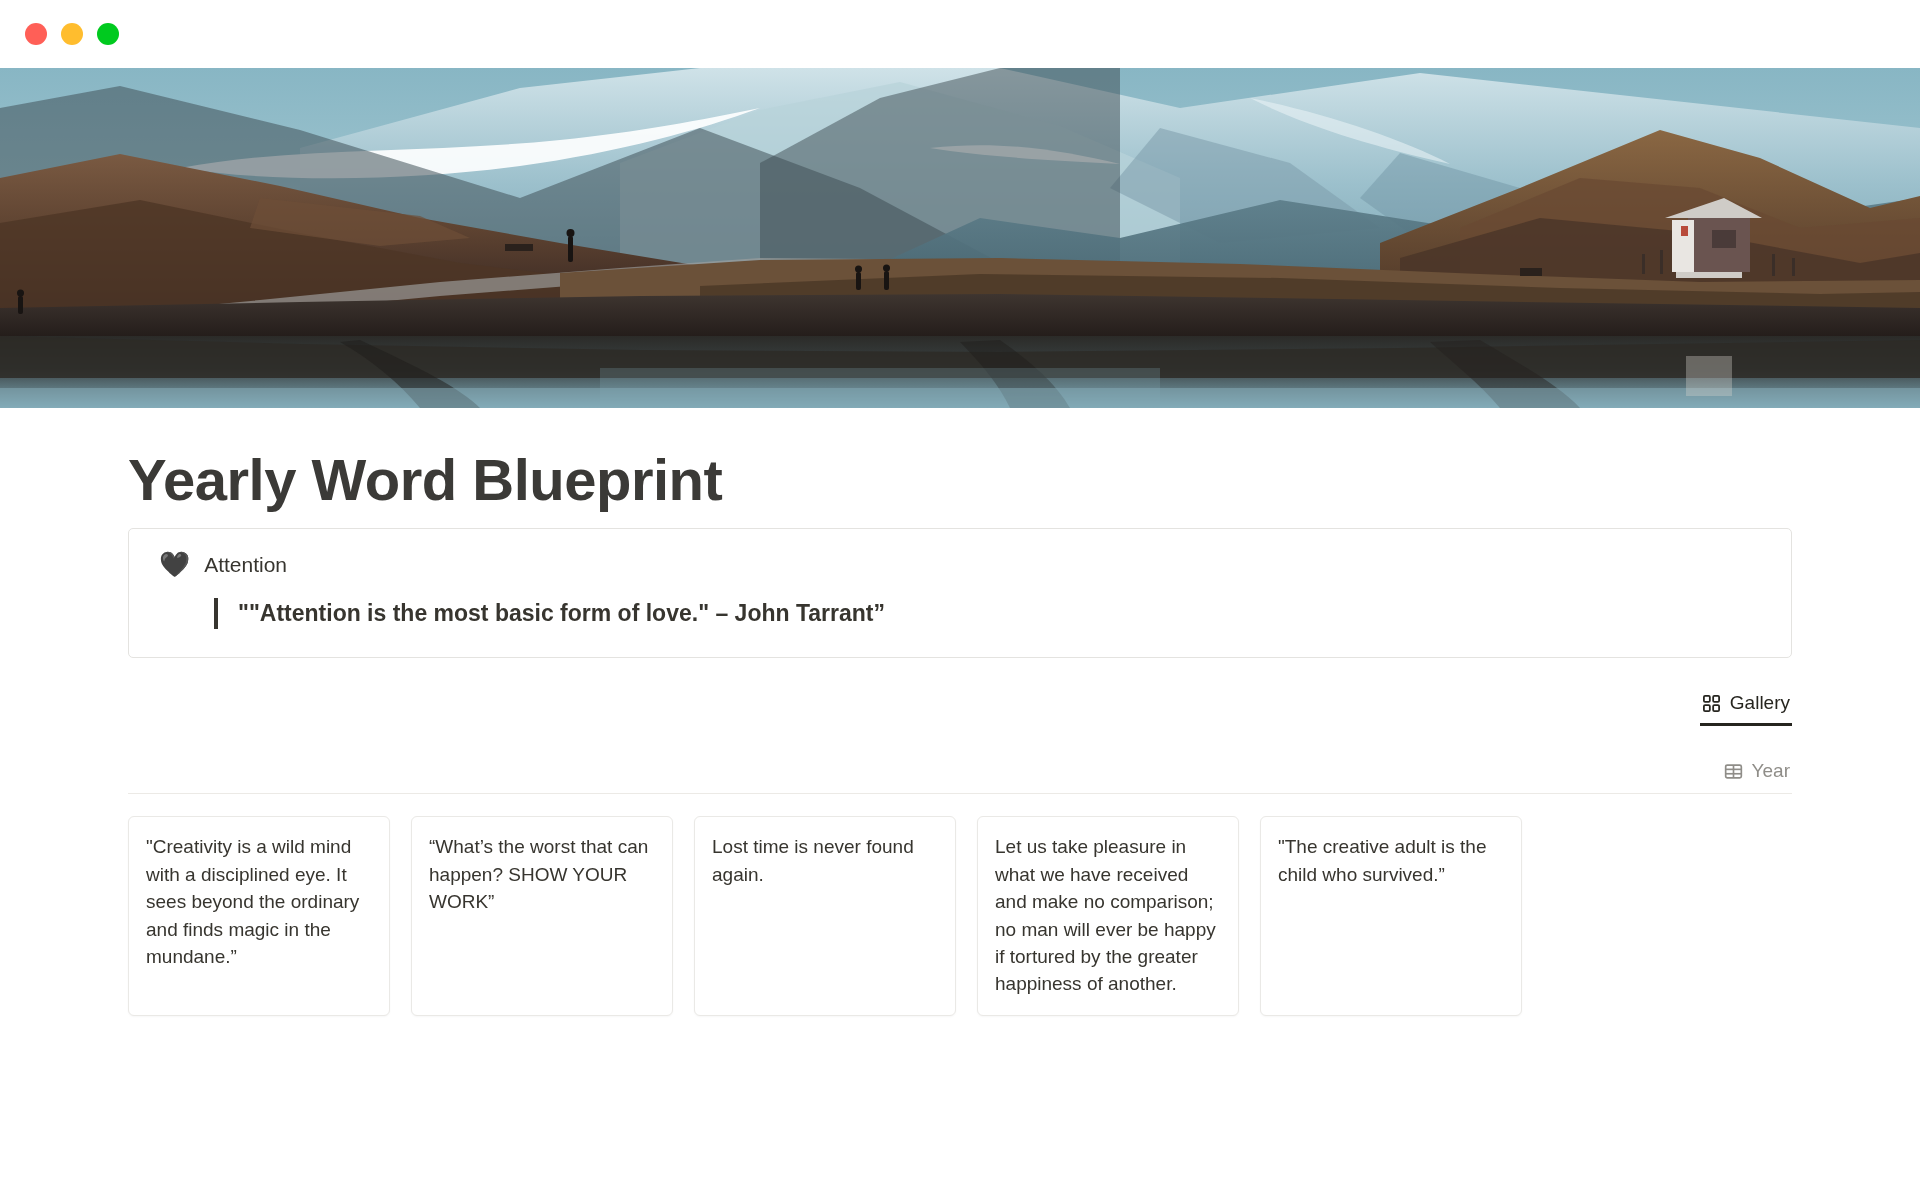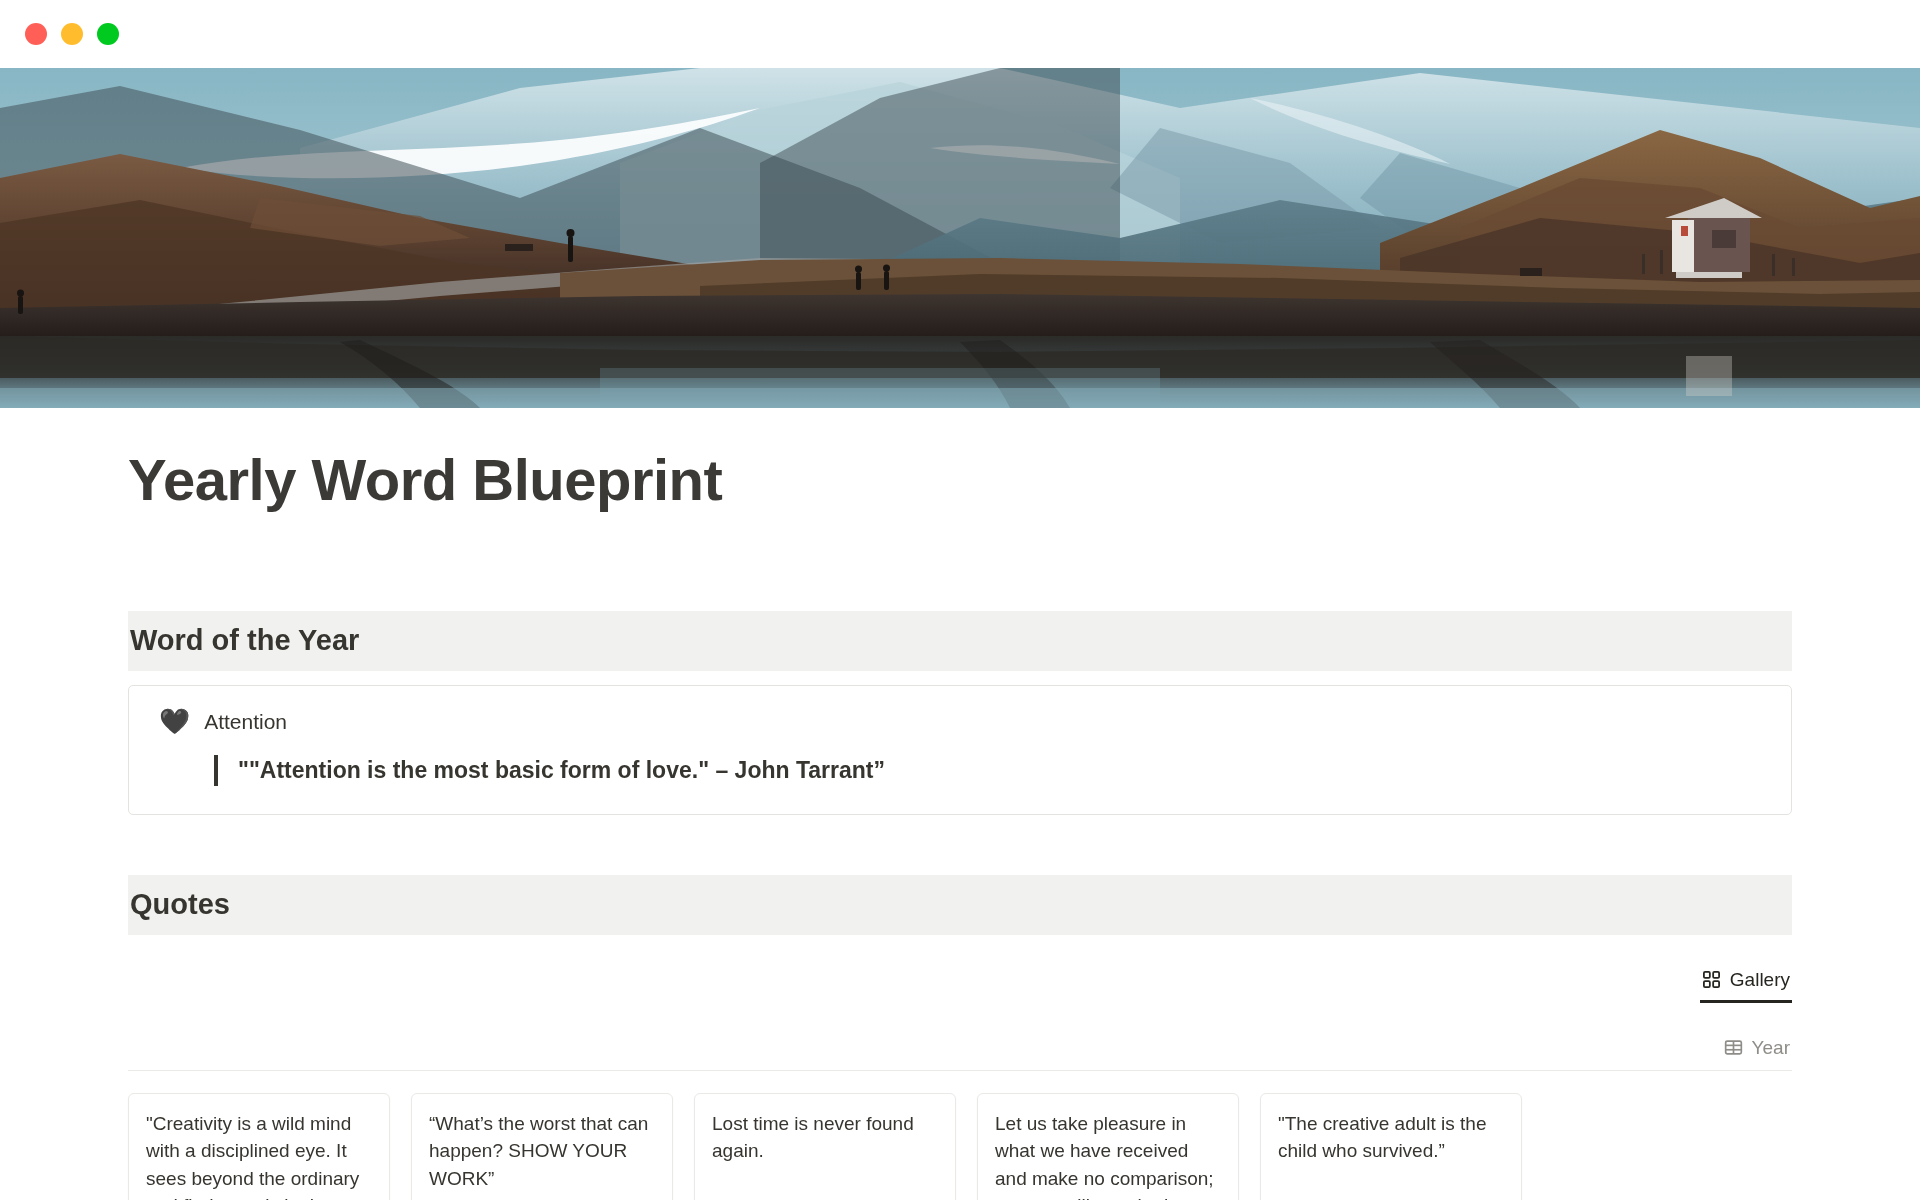--- a/index.html
+++ b/index.html
@@ -270,31 +270,29 @@
     </g>
 
     <rect x="1686" y="288" width="46" height="40" fill="#d8d4cf" opacity="0.35"></rect>
   </svg>
 </div>
 
 <div class="page">
 
   <h1 class="page-title">Yearly Word Blueprint</h1>
 
-  <h2 id="word-section-heading" class="section-heading">Word of the Year</h2>
 
   <div class="callout-card">
     <div class="callout-head">
       <span class="heart-icon">🖤</span>
       <span class="callout-title">Attention</span>
     </div>
     <blockquote class="callout-quote">""Attention is the most basic form of love." – John Tarrant”</blockquote>
   </div>
 
-  <h2 id="quotes-section-heading" class="section-heading">Quotes</h2>
 
   <div class="tabs">
     <div class="tab tab-active">
       <span class="tab-icon">
         <svg width="19" height="19" viewBox="0 0 16 16" fill="none" stroke="#26251f" stroke-width="1.5">
           <rect x="1.6" y="1.6" width="5" height="5" rx="1"></rect>
           <rect x="9.4" y="1.6" width="5" height="5" rx="1"></rect>
           <rect x="1.6" y="9.4" width="5" height="5" rx="1"></rect>
           <rect x="9.4" y="9.4" width="5" height="5" rx="1"></rect>
         </svg>

